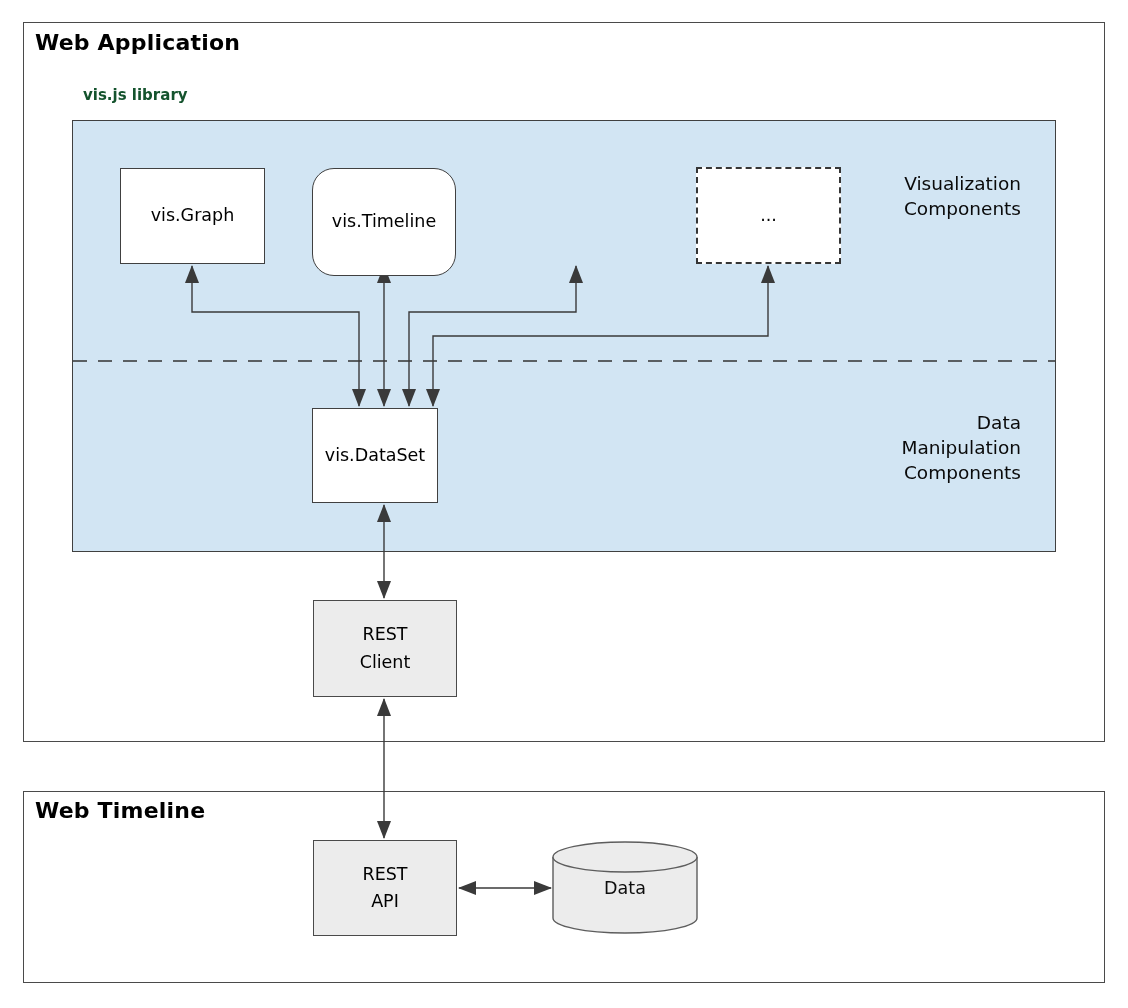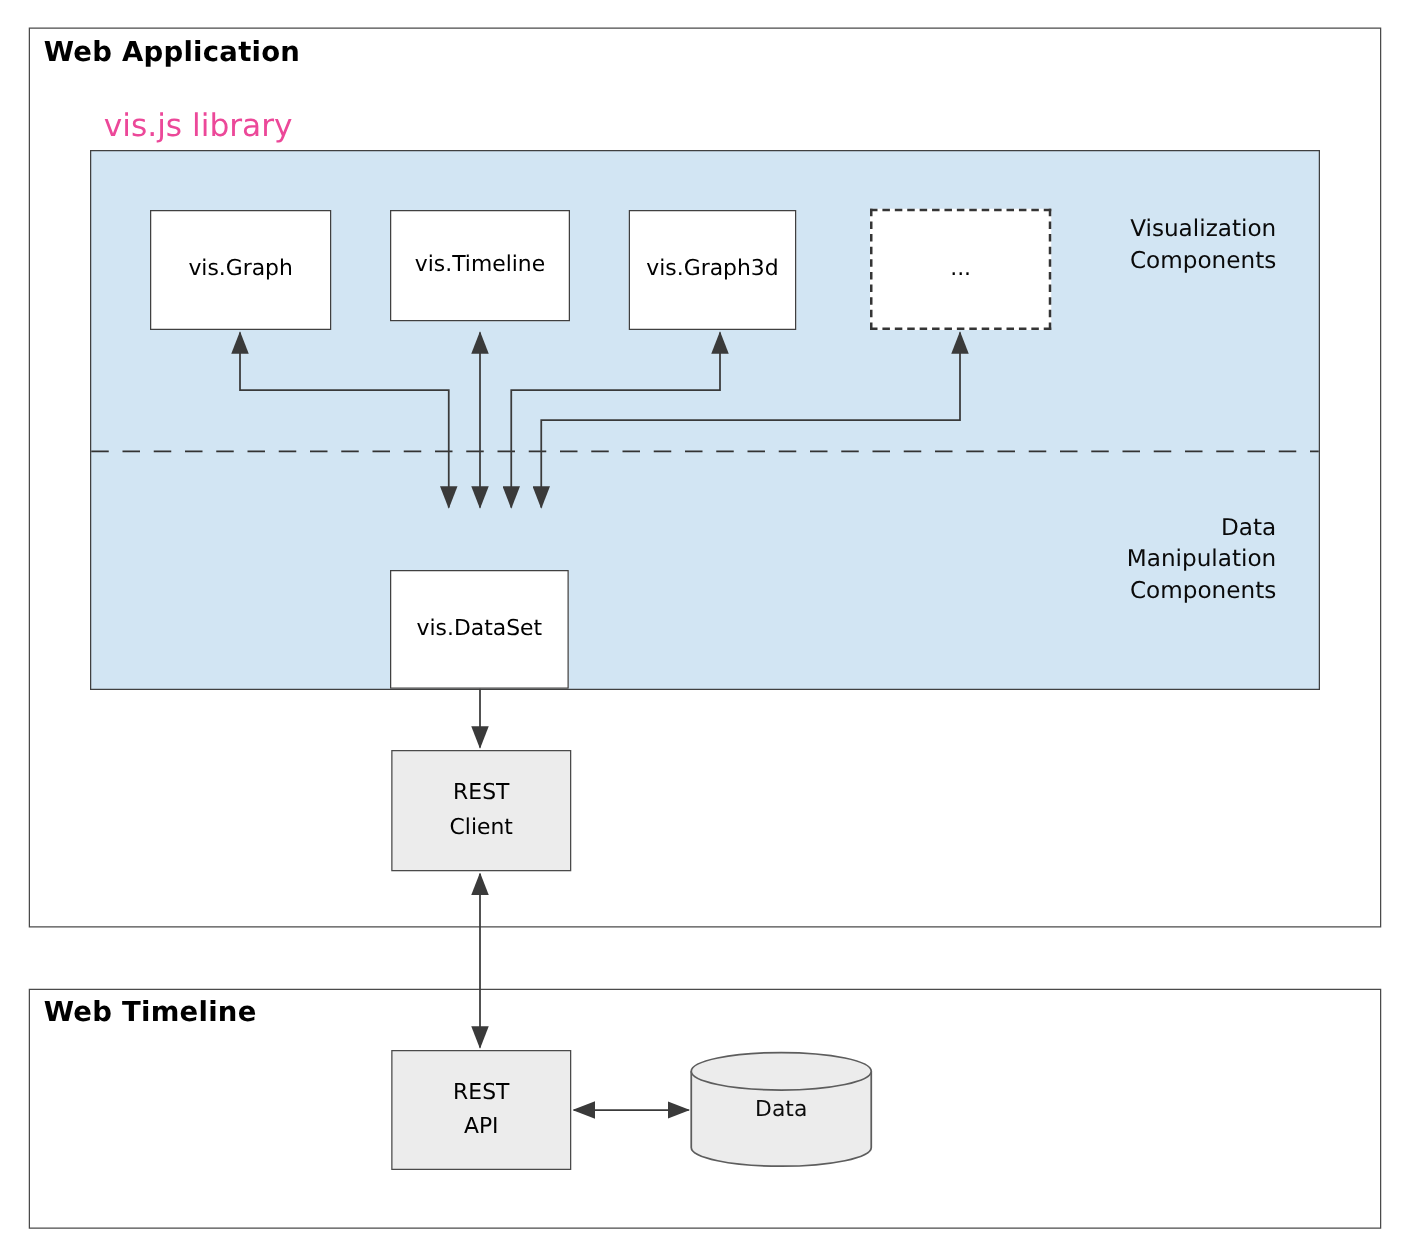--- a/index.html
+++ b/index.html
@@ -16,21 +16,21 @@
   }
   .outer-box{
     position:absolute;border:1.4px solid #4a4a4a;background:transparent;
     box-sizing:border-box;z-index:1;
   }
   .outer-title{
     position:absolute;font-size:22px;font-weight:bold;color:#000;z-index:4;
     letter-spacing:0.2px;
   }
   .lib-label{
-    position:absolute;left:83px;top:86px;font-size:25px;font-weight:normal;color:#ec4899;z-index:4;
+    position:absolute;left:83px;top:86px;font-size:15px;font-weight:bold;color:#14532d;z-index:4;
   }
   .blue-panel{
     position:absolute;left:72px;top:120px;width:984px;height:432px;
     background:var(--panel-blue);border:1.4px solid var(--border-dark);
     box-sizing:border-box;z-index:1;
   }
   .section-label{
     position:absolute;right:107px;font-size:18.5px;font-weight:normal;color:#0a0a0a;
     text-align:right;white-space:pre-line;line-height:25px;z-index:4;
   }
@@ -85,31 +85,30 @@
 
     <path d="M459,888 L551,888" fill="none" stroke="#3a3a3a" stroke-width="1.4" marker-start="url(#arr)" marker-end="url(#arr)"></path>
 
     <g>
       <path d="M553,857 L553,918 A72,15 0 0 0 697,918 L697,857" fill="#ececec" stroke="#5d5d5d" stroke-width="1.4"></path>
       <ellipse cx="625" cy="857" rx="72" ry="15" fill="#ececec" stroke="#5d5d5d" stroke-width="1.4"></ellipse>
     </g>
   </svg>
 
   <div class="node" style="left:120px;top:168px;width:145px;height:96px;">vis.Graph</div>
-  <div class="node" style="left:312px;top:168px;width:144px;height:89px;">vis.Timeline</div>
-  <div class="node" style="left:503px;top:168px;width:134px;height:96px;">vis.Graph3d</div>
+  <div class="node" style="left:312px;top:168px;width:144px;height:108px;border-radius:22px;">vis.Timeline</div>
   <div class="node dashed" style="left:696px;top:167px;width:145px;height:97px;">...</div>
 
   <div class="section-label viz-label">Visualization
 Components</div>
   <div class="section-label dm-label">Data
 Manipulation
 Components</div>
 
-  <div class="node" style="left:312px;top:408px;width:143px;height:95px;margin-top:48px;">vis.DataSet</div>
+  <div class="node" style="left:312px;top:408px;width:126px;height:95px;">vis.DataSet</div>
 
   <div class="node gray" style="left:313px;top:600px;width:144px;height:97px;">REST
 Client</div>
   <div class="node gray" style="left:313px;top:840px;width:144px;height:96px;">REST
 API</div>
 
   <div class="cyl-label">Data</div>
 
 </div>
 

